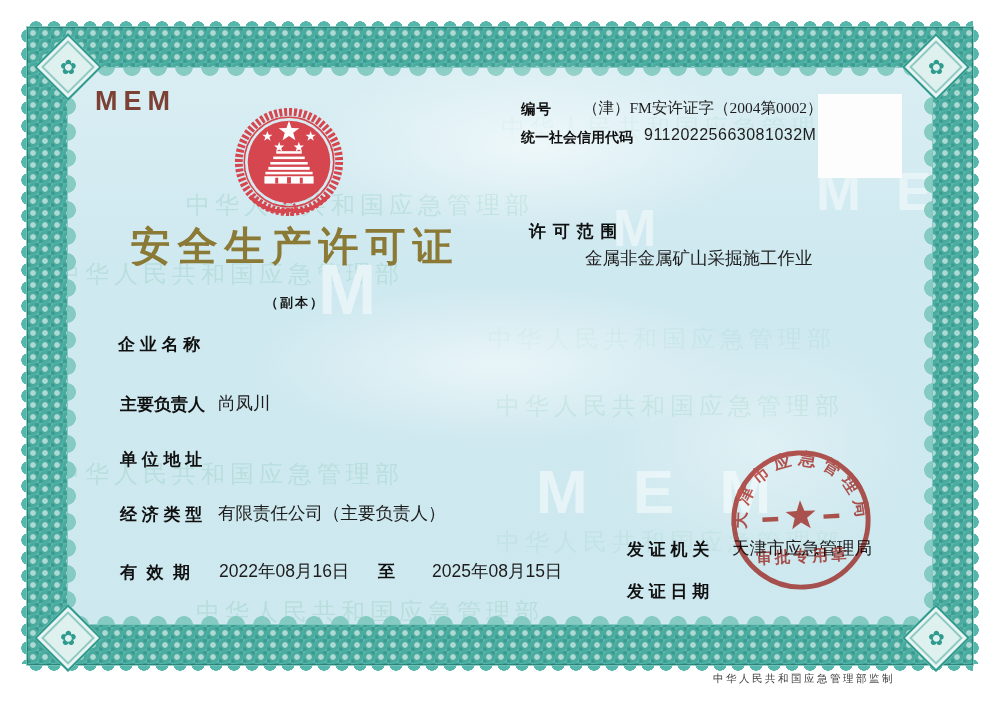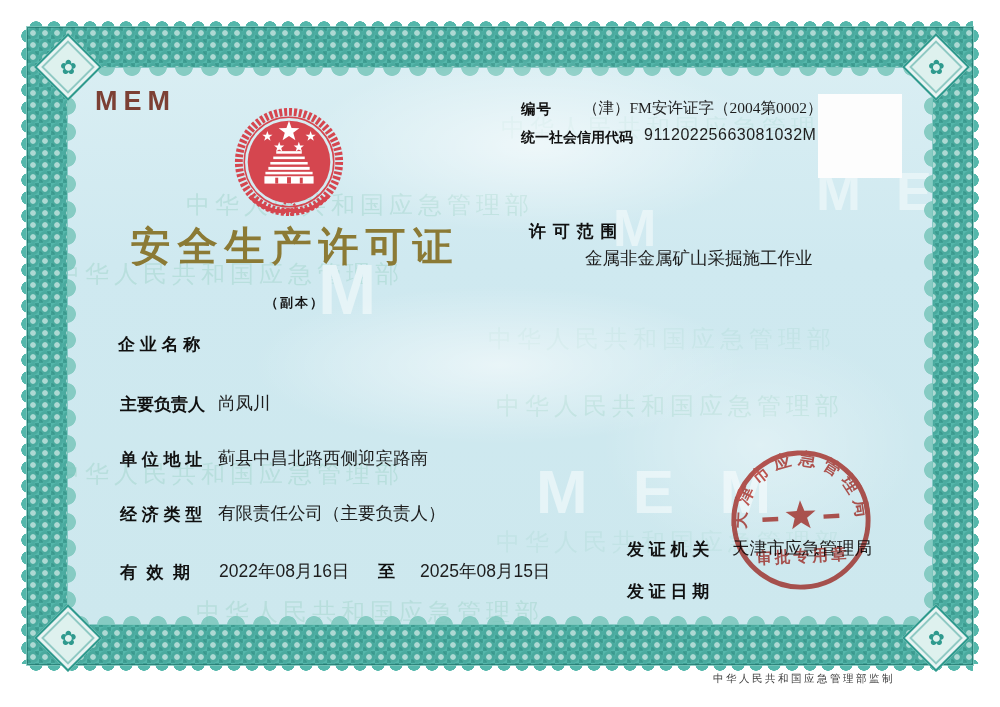--- a/index.html
+++ b/index.html
@@ -180,29 +180,28 @@
 
   <span class="txt lbl" style="left:529px;top:220px;letter-spacing:1px;">许 可 范 围</span>
   <span class="txt val" style="left:585px;top:246px;">金属非金属矿山采掘施工作业</span>
 
   <span class="txt lbl" style="left:112px;top:333px;margin-left:6px;">企 业 名 称</span>
 
   <span class="txt lbl" style="left:120px;top:393px;">主要负责人</span>
   <span class="txt val" style="left:218px;top:391px;">尚凤川</span>
 
   <span class="txt lbl" style="left:120px;top:448px;">单 位 地 址</span>
-  <span class="txt val" style="left:218px;top:446px;">蓟县中昌北路西侧迎宾路南</span>
 
   <span class="txt lbl" style="left:120px;top:503px;">经 济 类 型</span>
   <span class="txt val" style="left:218px;top:501px;">有限责任公司（主要负责人）</span>
 
   <span class="txt lbl" style="left:120px;top:561px;">有  效  期</span>
   <span class="txt val num" style="left:219px;top:559px;">2022年08月16日</span>
   <span class="txt lbl" style="left:378px;top:560px;">至</span>
-  <span class="txt val num" style="left:420px;top:559px;">2025年08月15日</span>
+  <span class="txt val num" style="left:432px;top:559px;">2025年08月15日</span>
 
   <span class="txt lbl" style="left:627px;top:538px;">发 证 机 关</span>
   <span class="txt val" style="left:732px;top:536px;">天津市应急管理局</span>
   <span class="txt lbl" style="left:627px;top:580px;">发 证 日 期</span>
 
   <svg class="seal" width="148" height="148" viewBox="0 0 150 150">
     <defs>
       <path id="sealArc" d="M 26.5,103 A 56,56 0 1 1 123.5,103" fill="none"></path>
     </defs>
     <circle cx="75" cy="75" r="68" fill="none" stroke="var(--seal-red)" stroke-width="5"></circle>

